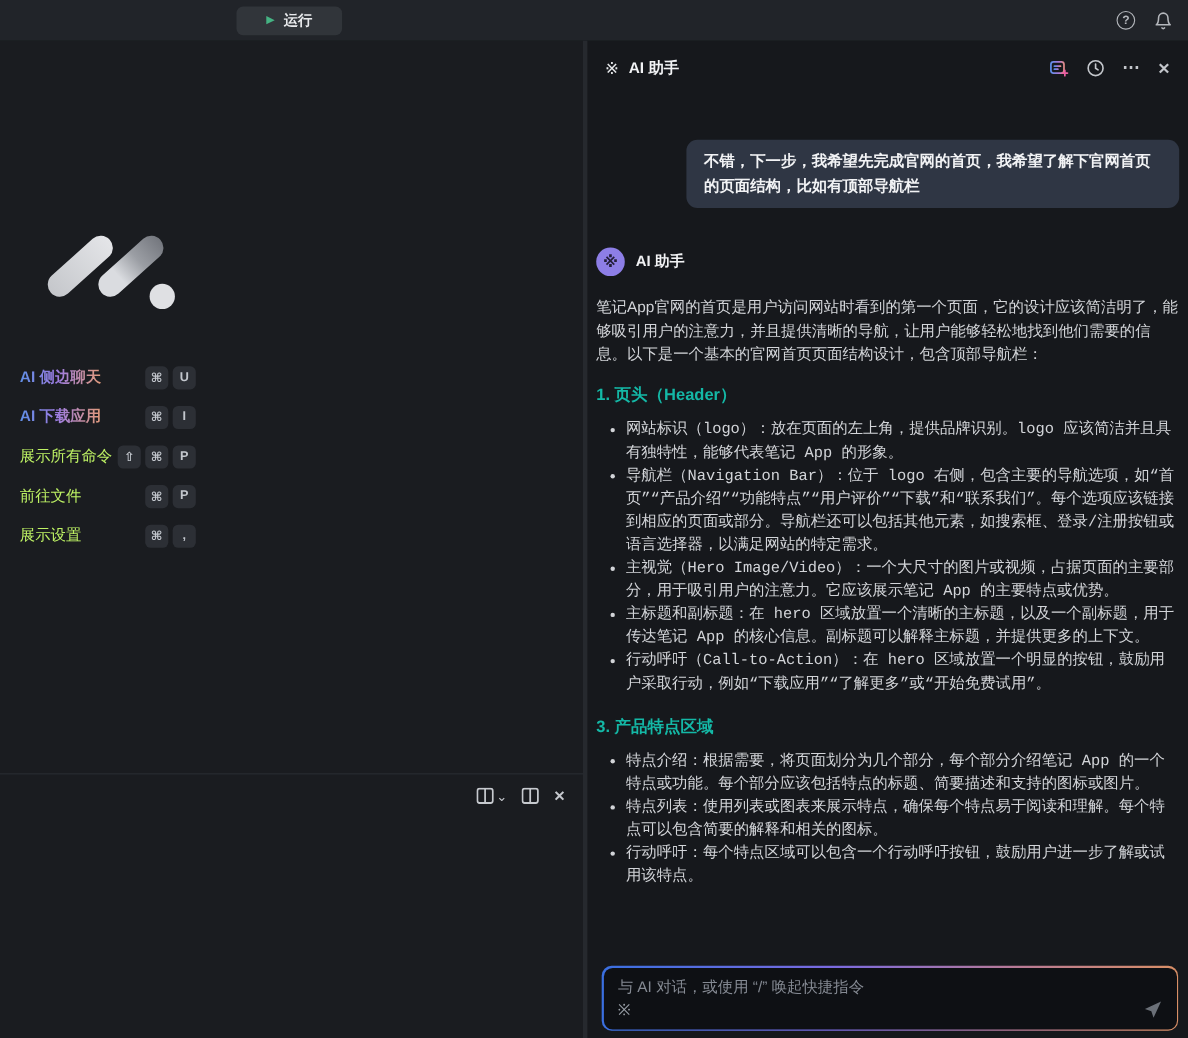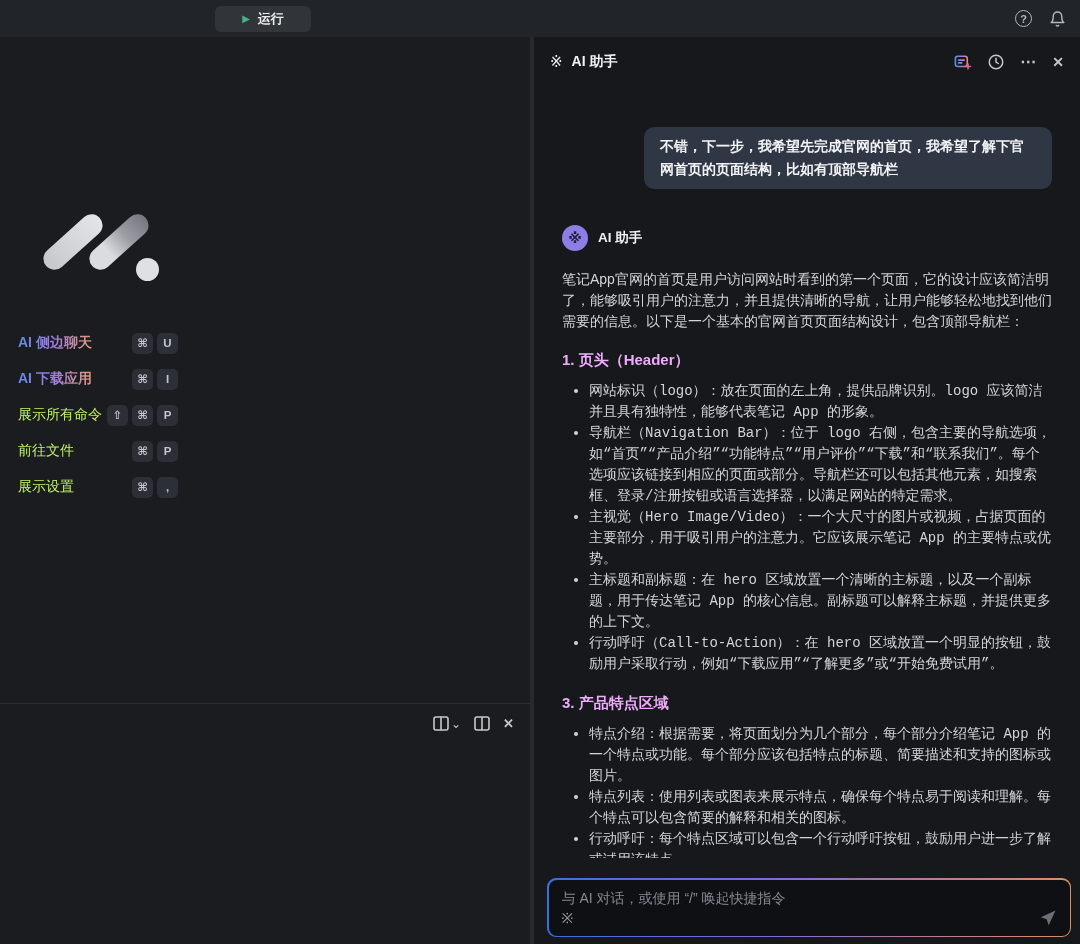--- a/index.html
+++ b/index.html
@@ -62,35 +62,35 @@
 
   
   .ai-panel { position:absolute; top:37px; left:530px; right:0; bottom:0; background:#16181c; border-left:4px solid #26292e; }
   .ai-header { height:50px; display:flex; align-items:center; padding:0 16px; }
   .ai-title-icon { color:#e8eaec; font-size:15px; margin-right:9px; }
   .ai-title { color:#f2f3f5; font-size:14px; font-weight:700; }
   .ai-header-right { margin-left:auto; display:flex; align-items:center; gap:15px; }
   .more { color:#c3c6cb; font-size:16px; font-weight:700; letter-spacing:1px; line-height:1; }
   .close { color:#c3c6cb; font-size:14px; font-weight:700; line-height:1; }
 
-  .chat { position:absolute; top:50px; left:0; right:0; bottom:86px; padding:0 28px; overflow:hidden; }
+  .chat { position:absolute; top:50px; left:0; right:0; bottom:86px; padding:0 8px; overflow:hidden; }
   .user-bubble {
     margin:40px 0 0 82px; background:#2f3644; border-radius:10px;
     padding:8px 16px; color:#f2f3f5; font-size:14px; font-weight:600; line-height:23px;
   }
   .ai-row { margin-top:36px; display:flex; align-items:center; }
   .avatar {
     width:26px; height:26px; border-radius:50%; background:#8d7ee6;
     display:flex; align-items:center; justify-content:center;
     color:#241f3a; font-size:14px; font-weight:700;
   }
   .ai-name { margin-left:10px; color:#f2f3f5; font-size:13.5px; font-weight:700; }
   .ai-body { margin-top:18px; font-size:14px; line-height:21px; color:#d2d4d8; }
   .ai-body p { margin:0 0 2px 0; }
-  .ai-body h3 { color:#f0abfc; font-size:15px; font-weight:700; margin:17px 0 11px 0; }
+  .ai-body h3 { color:#14b8a6; font-size:15px; font-weight:700; margin:17px 0 11px 0; }
   .ai-body ul { padding-left:27px; }
   .ai-body li { line-height:21px;font-family:Liberation Mono, monospace; }
   .ai-body li::marker { color:#d2d4d8; }
 
   
   .input-wrap {
     position:absolute; left:13px; right:9px; bottom:7px; height:59px;
     border-radius:9px; padding:1.5px;
     background:linear-gradient(90deg,#3a6fe0 0%,#7a6ae0 40%,#b87a96 72%,#d98f66 100%);
   }

